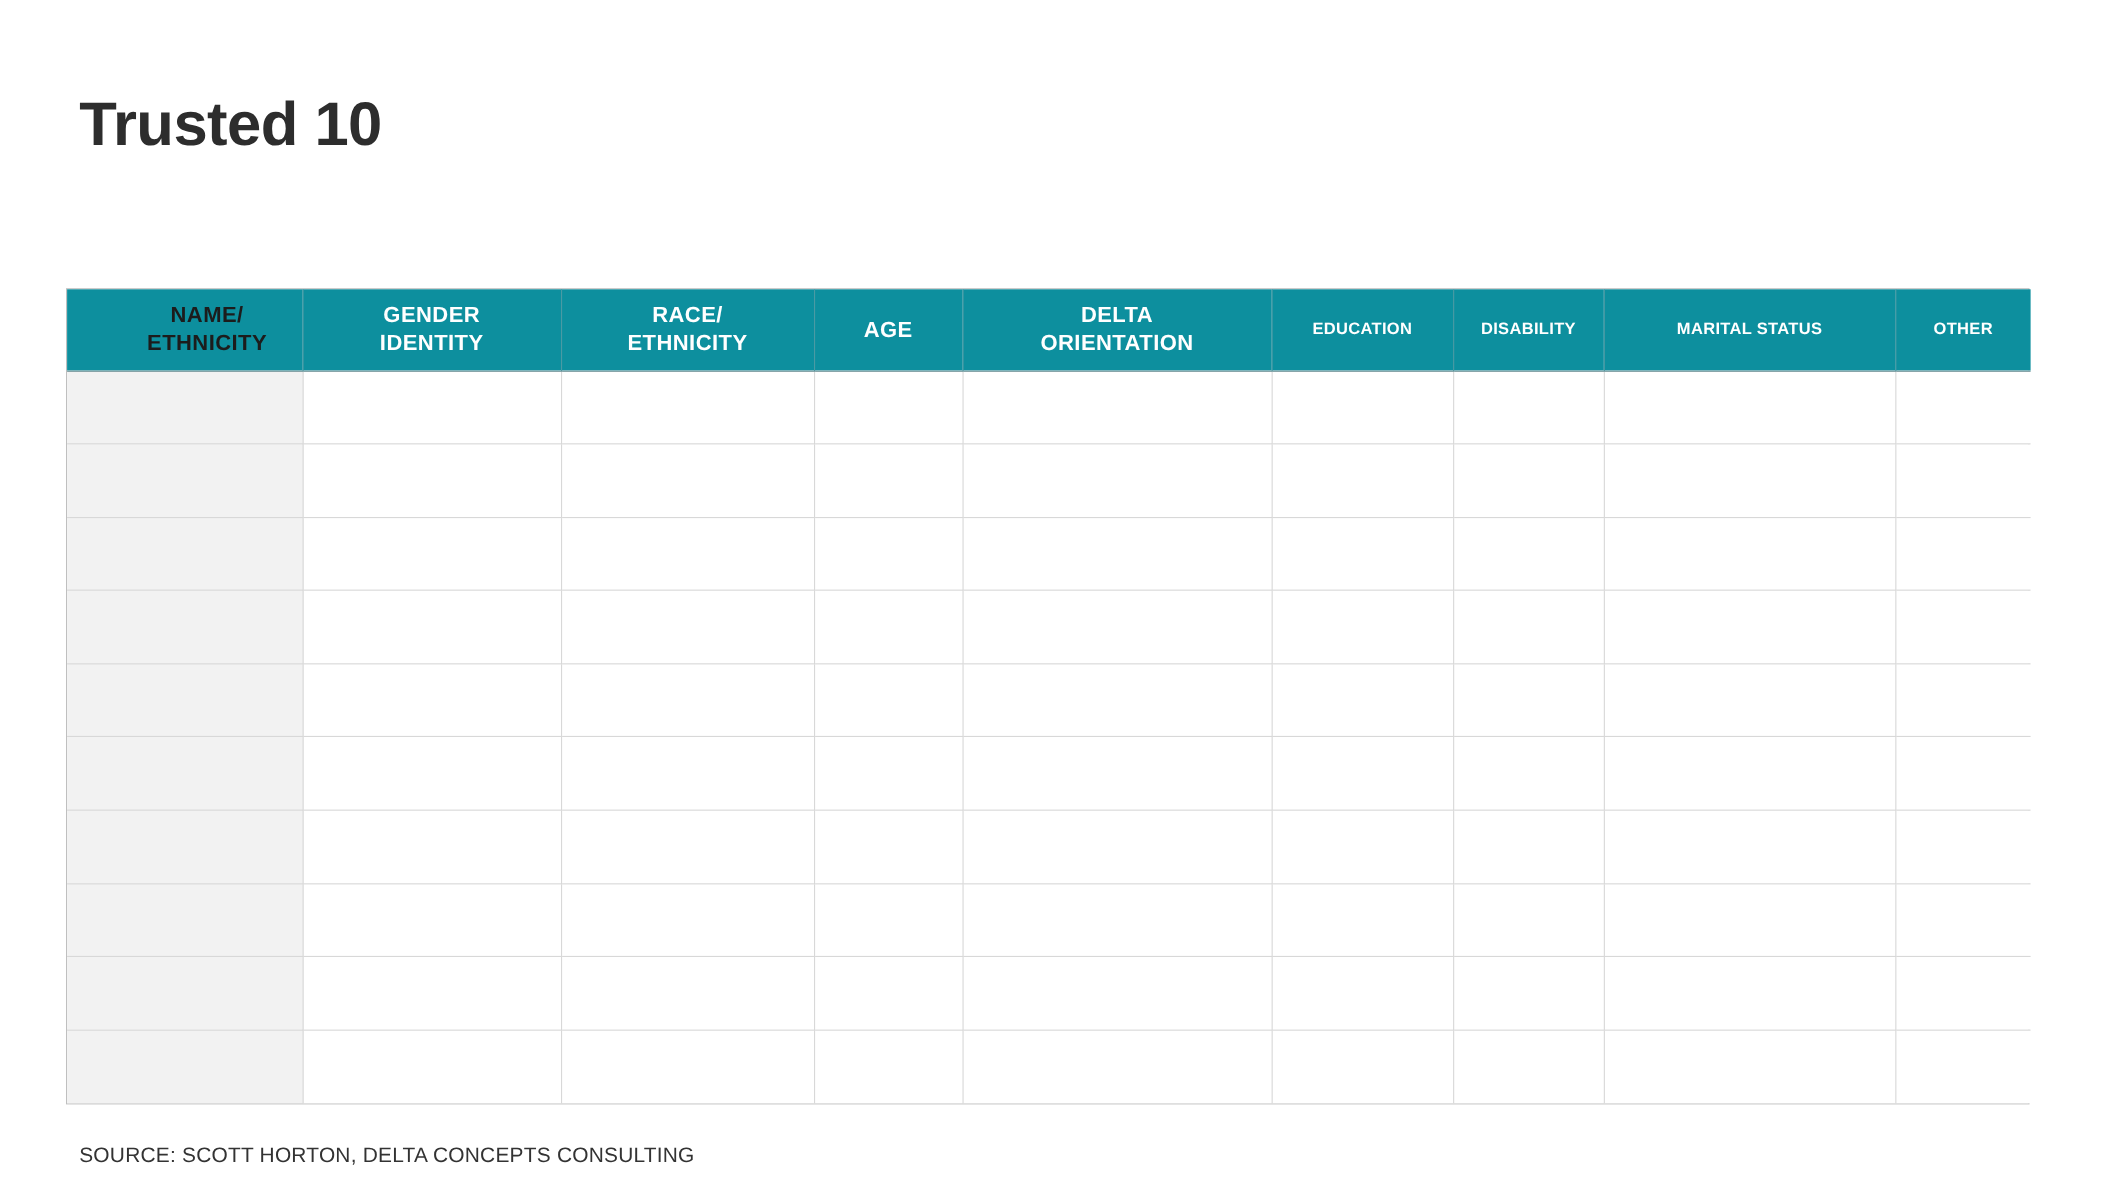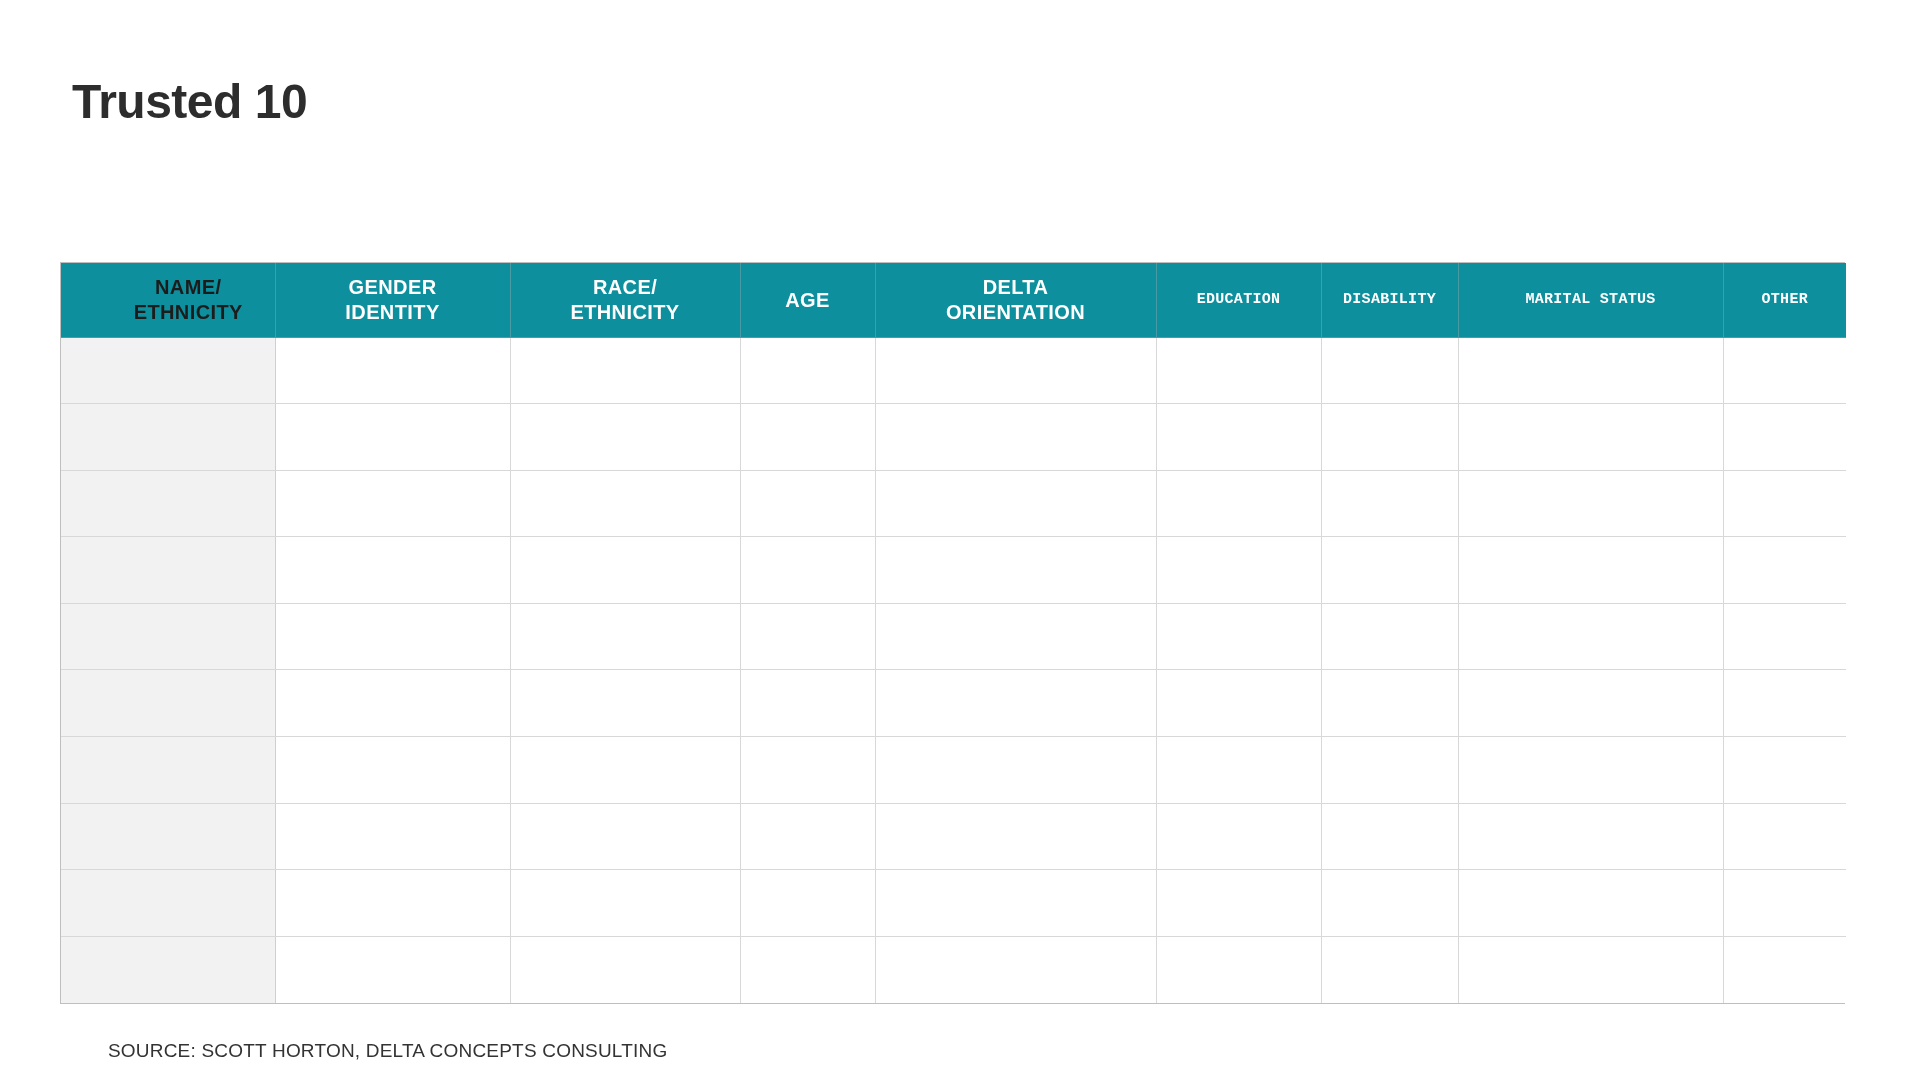--- a/index.html
+++ b/index.html
@@ -18,21 +18,21 @@
   .page {
     position: absolute;
     inset: 0;
   }
 
   
   .page-title {
     position: absolute;
     left: 72px;
     top: 44px;
-    font-size: 48px;
+    font-size: 56px;
     font-weight: bold;
     color: #2d2d2d;
     letter-spacing: -0.5px;
     line-height: 1.1;
     white-space: nowrap;
   }
 
   
   .table-wrap {
     position: absolute;
@@ -75,21 +75,20 @@
   
   table.trusted-table th.th-dark {
     color: #1c1c1c;
     padding-left: 45px;
   }
 
   
   table.trusted-table th.th-small {
     font-size: 15px;
     letter-spacing: 0.3px;
-    font-family: Liberation Mono, monospace;
   }
 
   table.trusted-table tbody tr {
     height: 66.6px;
   }
 
   table.trusted-table td {
     background: #ffffff;
     border-right: 1px solid #d8d8d8;
     border-bottom: 1px solid #d8d8d8;
@@ -111,21 +110,20 @@
   
   .source-line {
     position: absolute;
     left: 72px;
     top: 1040px;
     font-size: 19px;
     font-weight: normal;
     color: #333333;
     letter-spacing: 0.2px;
     white-space: nowrap;
-    margin-left: 36px;
   }
 </style>
 </head>
 <body>
 
 <div class="page">
 
   <h1 class="page-title">Trusted 10</h1>
 
   <div class="table-wrap">

